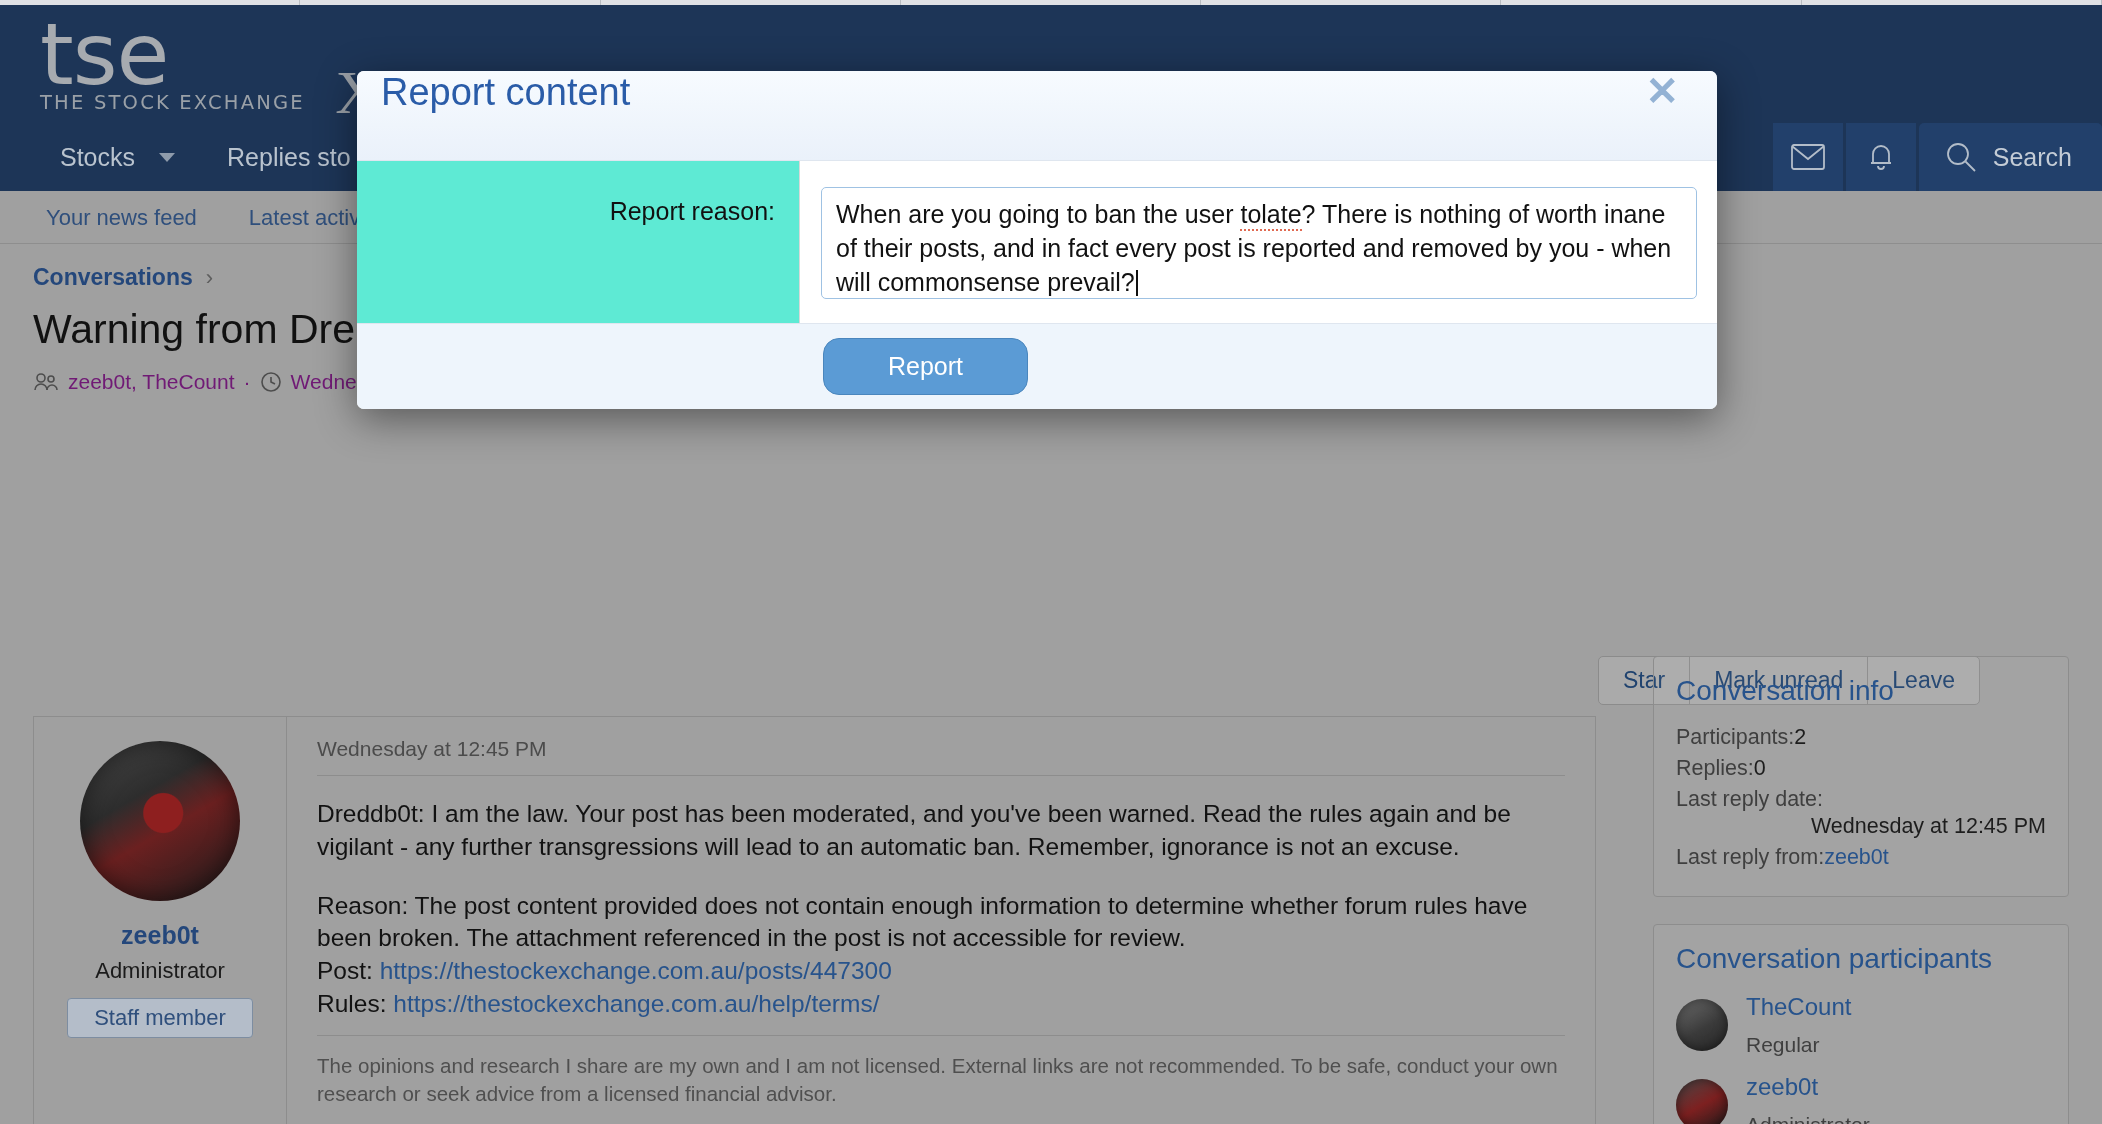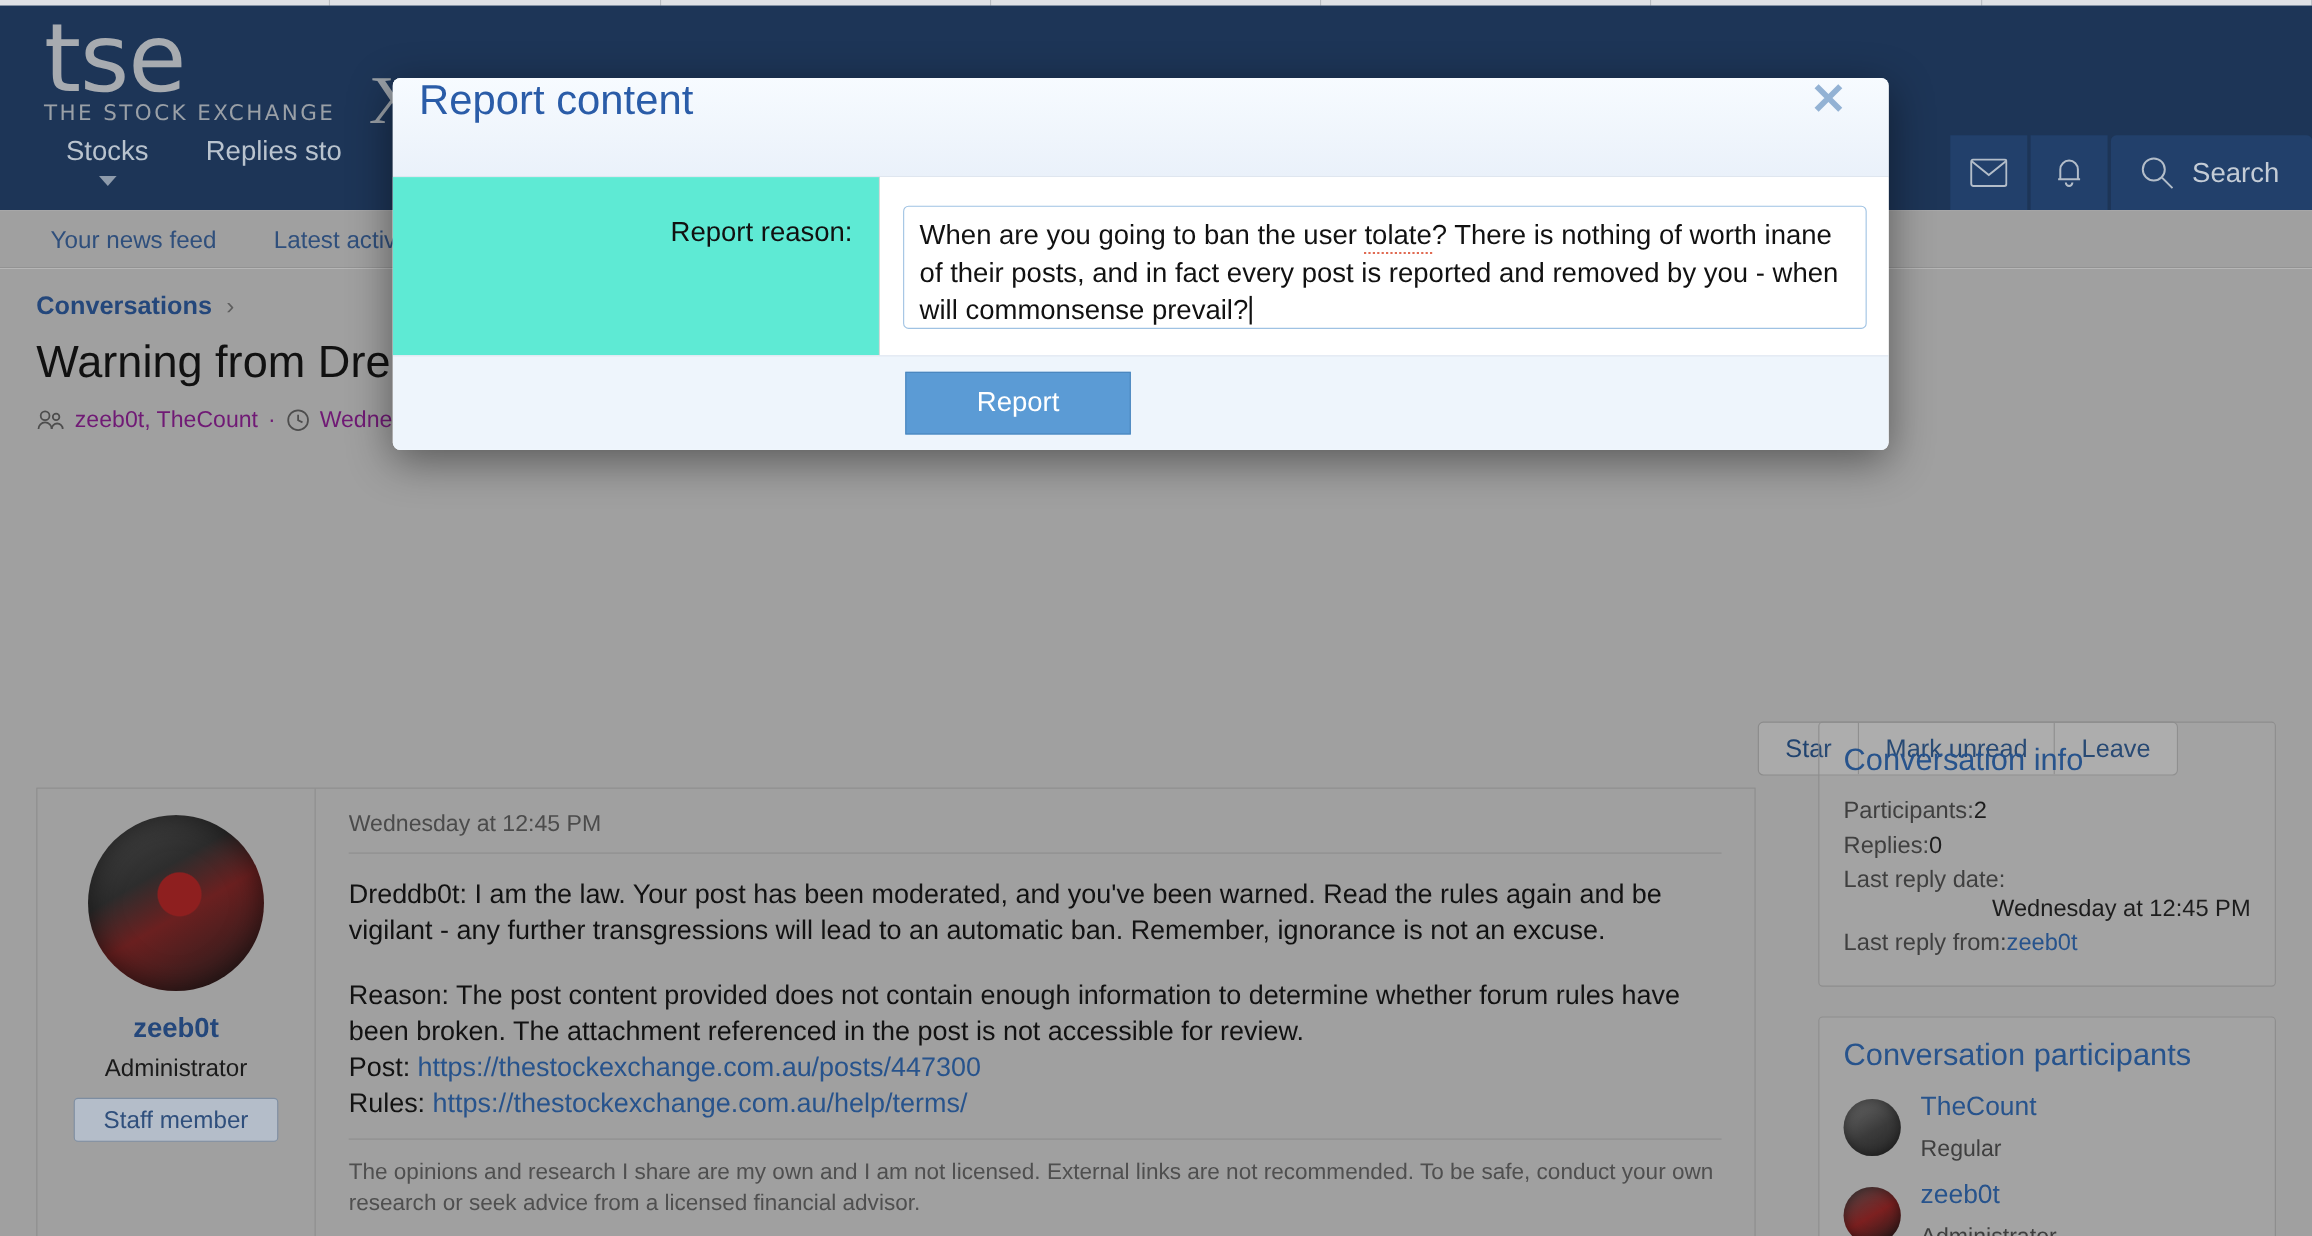--- a/index.html
+++ b/index.html
@@ -41,25 +41,24 @@
     position:absolute; right:-20px; top:46px;
     font-size:62px; color:#9aa0a7; font-weight:300;
     font-family:"Liberation Serif", serif;
   }
 
   .navrow {
     position:absolute; left:0; top:118px; width:2102px; height:68px;
     display:flex; align-items:stretch;
   }
   .nav-item {
-    display:flex; align-items:center; gap:8px;
+    display:flex; align-items:center; gap:24px;
     padding:0 26px;
     color:#b9c3ce; font-size:25px;
     white-space:nowrap;
-    flex-direction:column;
   }
   .nav-item:first-child { margin-left:34px; }
   .caret {
     width:0;height:0;border-left:8px solid transparent;border-right:8px solid transparent;
     border-top:9px solid #8e9bab; display:inline-block;
   }
   .nav-right { margin-left:auto; display:flex; align-items:stretch; }
   .nav-icon-btn {
     width:70px; display:flex; align-items:center; justify-content:center;
     background:#22406b; margin-left:3px;
@@ -210,21 +209,21 @@
   .caret-bar {
     display:inline-block; width:2px; height:26px; background:#111;
     vertical-align:-5px; margin-left:1px;
   }
   .modal-foot {
     height:86px; background:#eef5fc; border-top:1px solid #dfe6ef;
     display:flex; align-items:center; padding-left:466px;
   }
   .btn-report {
     background:#5b9bd5; color:#fff; font-size:25px;
-    border:1px solid #4a86bd; border-radius:0;
+    border:1px solid #4a86bd; border-radius:16px;
     padding:13px 0; width:205px; text-align:center;
   }
 </style>
 </head>
 <body>
 
 <div class="page">
 
   <div class="tabstrip">
     <i></i>

